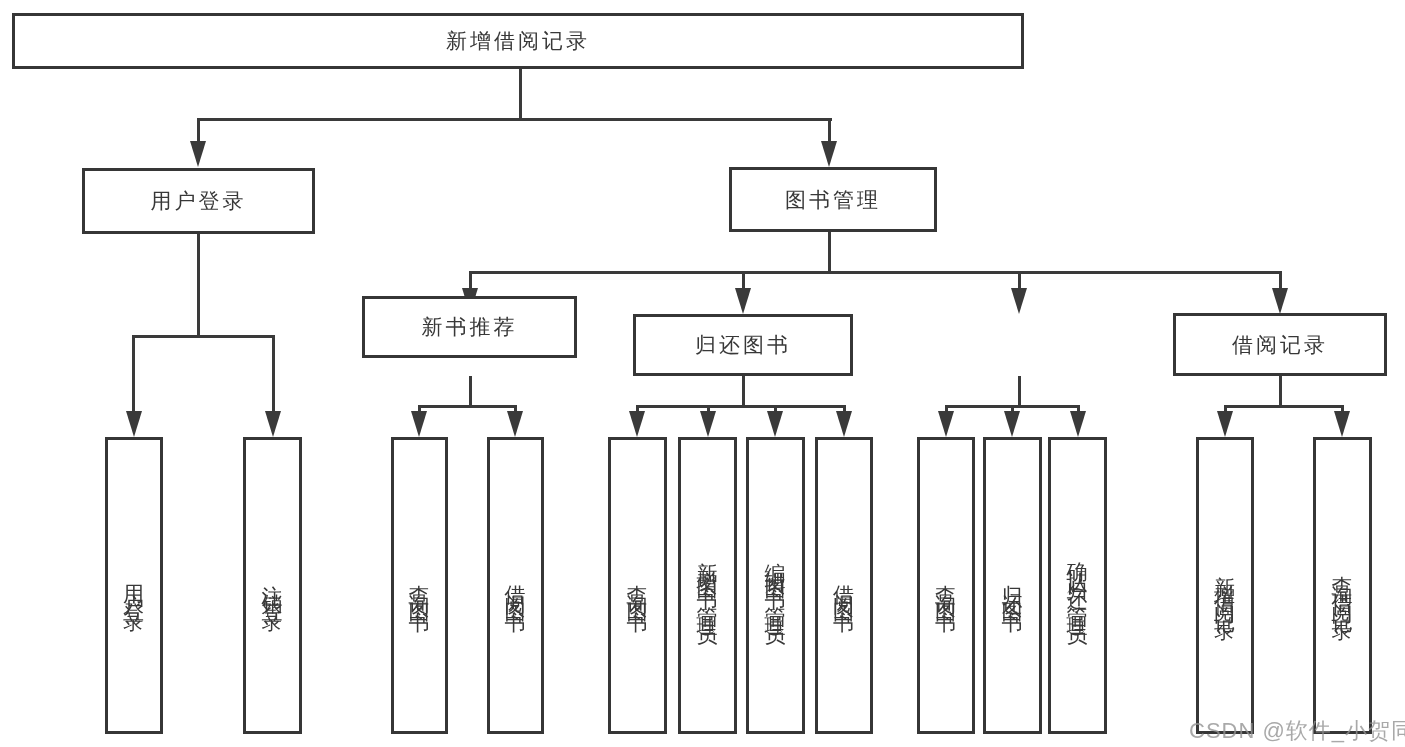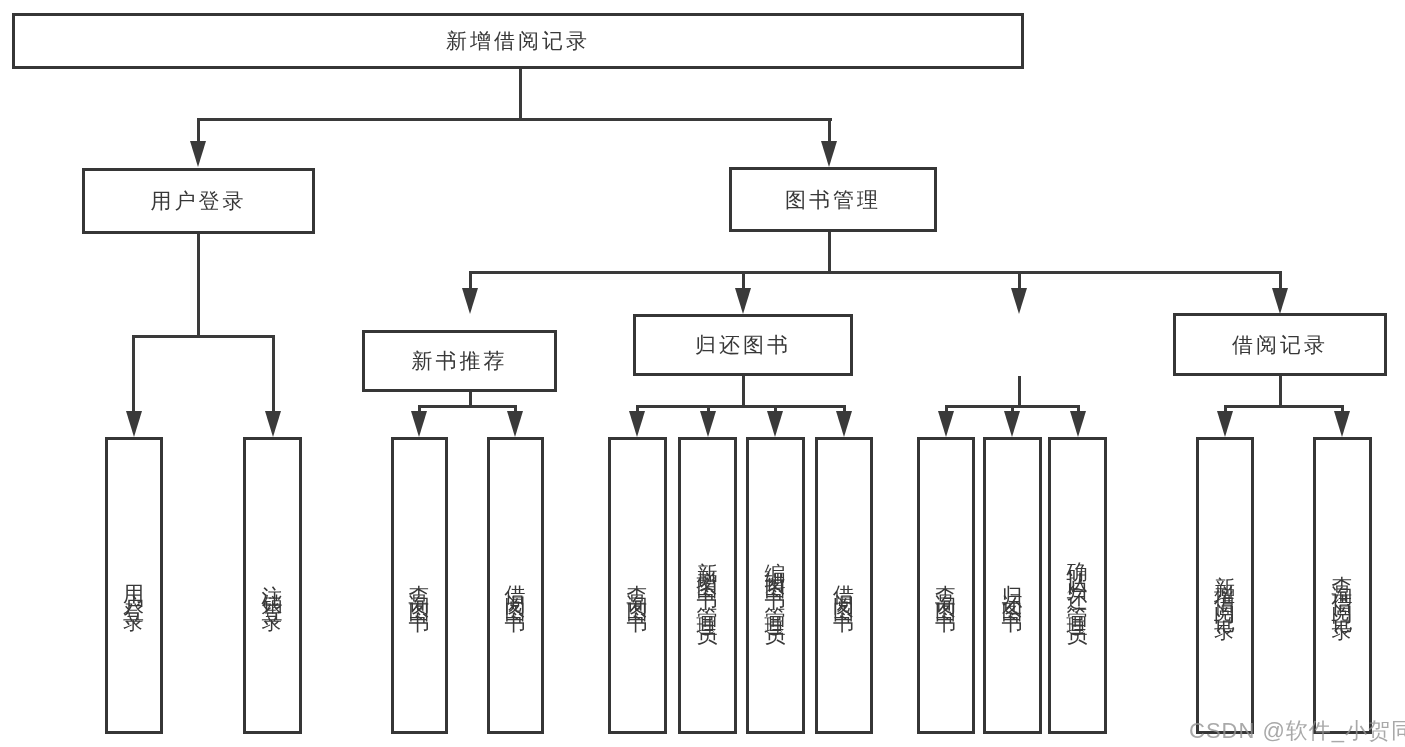--- a/index.html
+++ b/index.html
@@ -68,21 +68,21 @@
   <div class="hline" style="left:469px;top:271px;width:813px;"></div>
   <div class="vline" style="left:469px;top:271px;height:20px;"></div>
   <div class="arrow" style="left:462px;top:288px;"></div>
   <div class="vline" style="left:742px;top:271px;height:20px;"></div>
   <div class="arrow" style="left:735px;top:288px;"></div>
   <div class="vline" style="left:1018px;top:271px;height:20px;"></div>
   <div class="arrow" style="left:1011px;top:288px;"></div>
   <div class="vline" style="left:1279px;top:271px;height:20px;"></div>
   <div class="arrow" style="left:1272px;top:288px;"></div>
 
-  <div class="hbox" style="left:362px;top:330px;width:195px;height:62px;">
+  <div class="hbox" style="left:362px;top:296px;width:215px;height:62px;">
     <span>新书推荐</span>
   </div>
   <div class="hbox" style="left:633px;top:314px;width:220px;height:62px;">
     <span>归还图书</span>
   </div>
   <div class="hbox" style="left:1173px;top:313px;width:214px;height:63px;">
     <span>借阅记录</span>
   </div>
 
   <div class="vline" style="left:469px;top:376px;height:30px;"></div>

